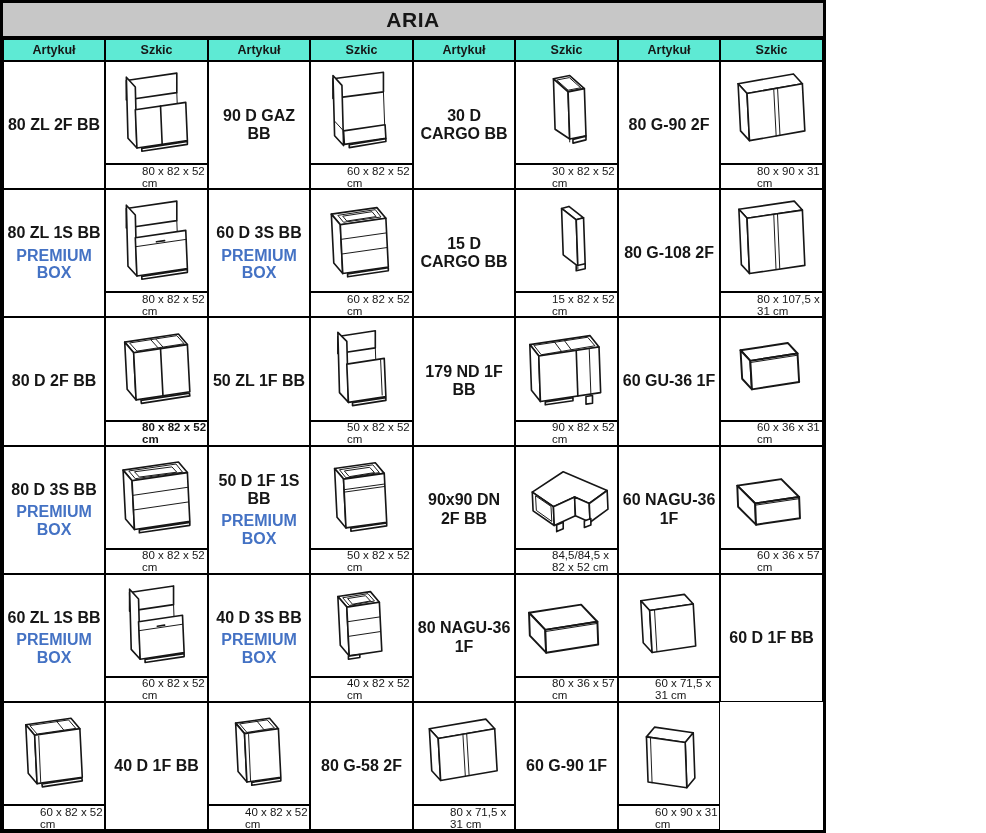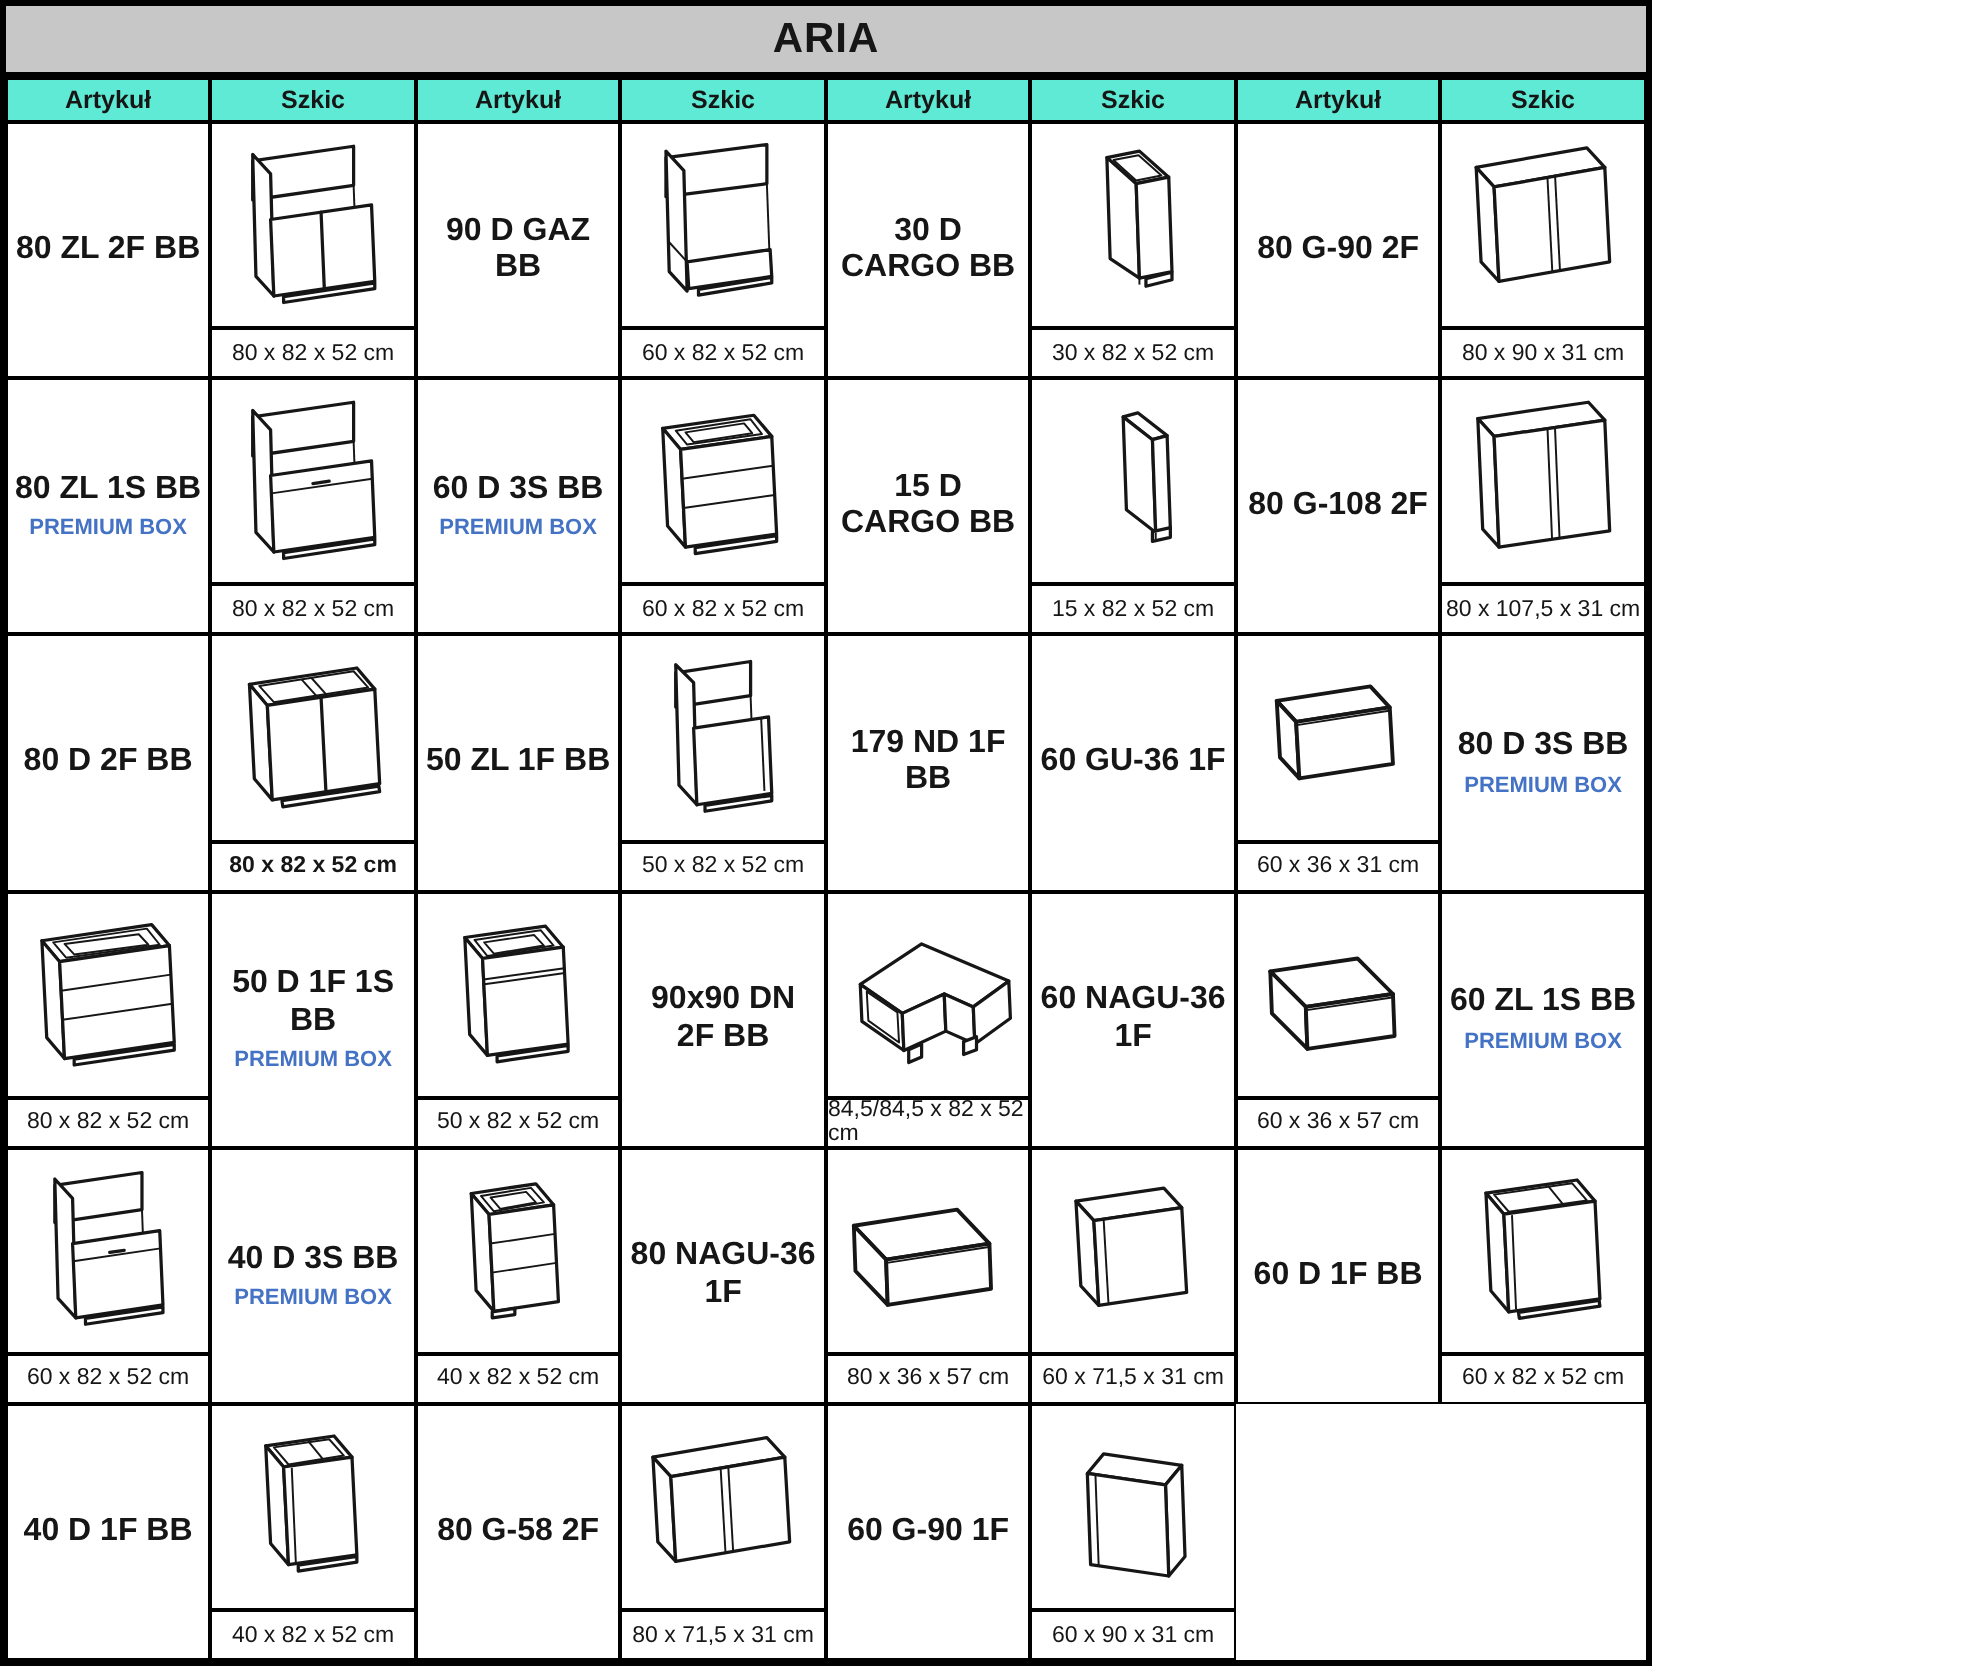--- a/index.html
+++ b/index.html
@@ -23,27 +23,27 @@
   .cell{border:1px solid #000;box-sizing:border-box;min-width:0;min-height:0;overflow:hidden;}
   .hcell{
     background:#5eead4;display:flex;align-items:center;justify-content:center;
     font-size:12.5px;font-weight:bold;
   }
   .acell{
     display:flex;flex-direction:column;align-items:center;justify-content:center;
     gap:4px;text-align:center;padding:3px;background:#fff;
   }
   .code{font-size:16px;font-weight:bold;line-height:1.15;}
-  .premium{font-size:11px;font-weight:bold;color:#4472c4;line-height:1.1;}
+  .premium{font-size:16px;font-weight:bold;color:#4472c4;line-height:1.1;}
   .scell{display:flex;flex-direction:column;background:#fff;}
   .sketch-area{flex:1;display:flex;align-items:center;justify-content:center;overflow:hidden;}
   .sketch-area svg{width:120px;height:96px;display:block;}
   .dim{
     height:25px;flex:0 0 25px;border-top:2px solid #000;box-sizing:border-box;
-    display:flex;align-items:center;justify-content:center;font-size:11.5px;
+    display:flex;align-items:center;justify-content:center;font-size:11.5px;padding-left:36px;
   }
   .dim.bold{font-weight:bold;}
   .sk{fill:#fff;stroke:#161616;stroke-width:2;stroke-linejoin:round;}
   .skh{fill:#fff;stroke:#161616;stroke-width:2.4;stroke-linejoin:round;}
   .sk2{fill:none;stroke:#161616;stroke-width:1.2;stroke-linejoin:round;}
   .sk3{fill:none;stroke:#161616;stroke-width:2;stroke-linecap:round;}
 </style>
 </head>
 <body>
 
@@ -218,20 +218,37 @@
             <polygon class="sk" points="44,44 90,37 92,84 46,91"></polygon>
             <line class="sk2" x1="85.5" y1="38.2" x2="87.5" y2="82.5"></line>
             <polygon class="sk" points="51,91.4 92,85.2 92,88.6 51,95"></polygon>
           </svg>
         </div>
         <div class="dim">50 x 82 x 52 cm</div>
       </div>
       <div class="cell acell">
         <div class="code">179 ND 1F BB</div>
       </div>
+      <div class="cell scell">
+        <div class="sketch-area">
+          <svg viewBox="0 0 124 100">
+            <polygon class="sk" points="28,34 17,20 91,9 102,23"></polygon>
+            <polygon class="sk2" points="31,32.5 22,21 88,11 97,21.5"></polygon>
+            <line class="sk2" x1="56" y1="28.5" x2="47" y2="16.5"></line>
+            <line class="sk2" x1="68" y1="26.5" x2="59" y2="14.5"></line>
+            <polygon class="sk" points="17,20 28,34 30,90 19,76"></polygon>
+            <polygon class="sk" points="28,34 102,23 104,79 30,90"></polygon>
+            <line class="sk3" x1="74" y1="27.2" x2="76" y2="83.2"></line>
+            <line class="sk2" x1="90" y1="25.5" x2="92" y2="81"></line>
+            <polygon class="sk" points="86,83.8 94,82.6 94,92 86,93.2"></polygon>
+            <polygon class="sk" points="36,90.4 70,85.3 70,89 36,94"></polygon>
+          </svg>
+        </div>
+        <div class="dim">90 x 82 x 52 cm</div>
+      </div>
       <div class="cell acell">
         <div class="code">60 GU-36 1F</div>
       </div>
       <div class="cell scell">
         <div class="sketch-area">
           <svg viewBox="0 0 124 100">
             <polygon class="skh" points="36,40 24,27 82,18 94,31"></polygon>
             <polygon class="skh" points="24,27 36,40 38,75 26,62"></polygon>
             <polygon class="skh" points="36,40 94,31 96,66 38,75"></polygon>
             <line class="sk2" x1="36.5" y1="42" x2="94.5" y2="33"></line>

